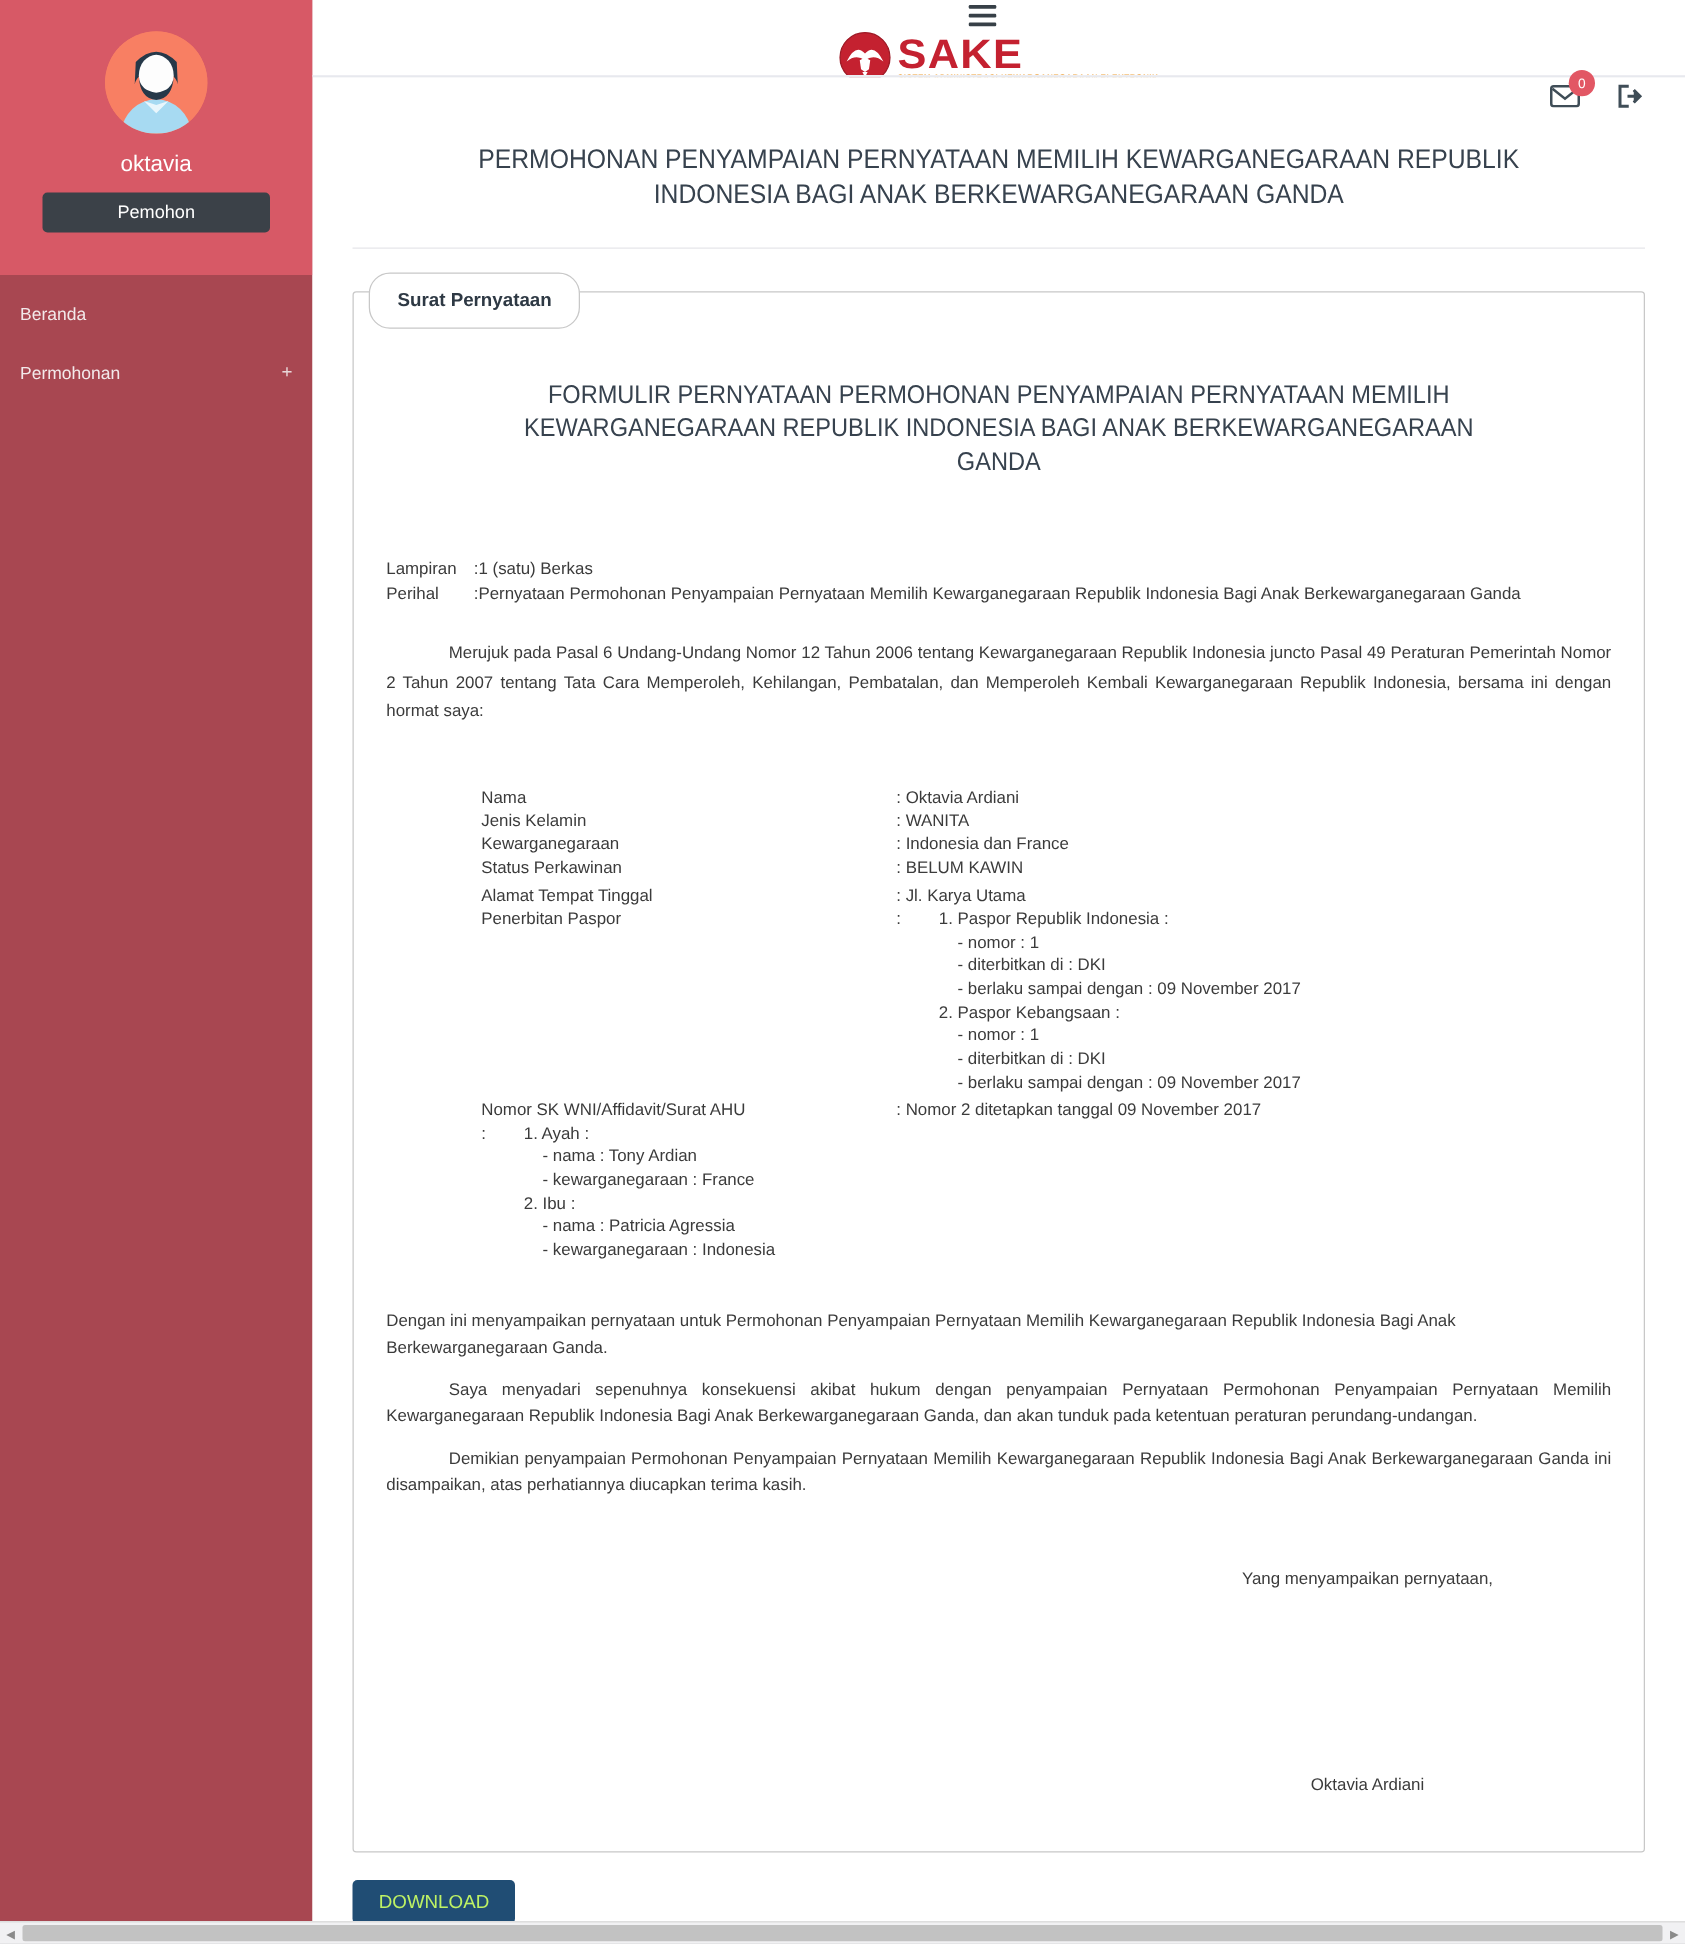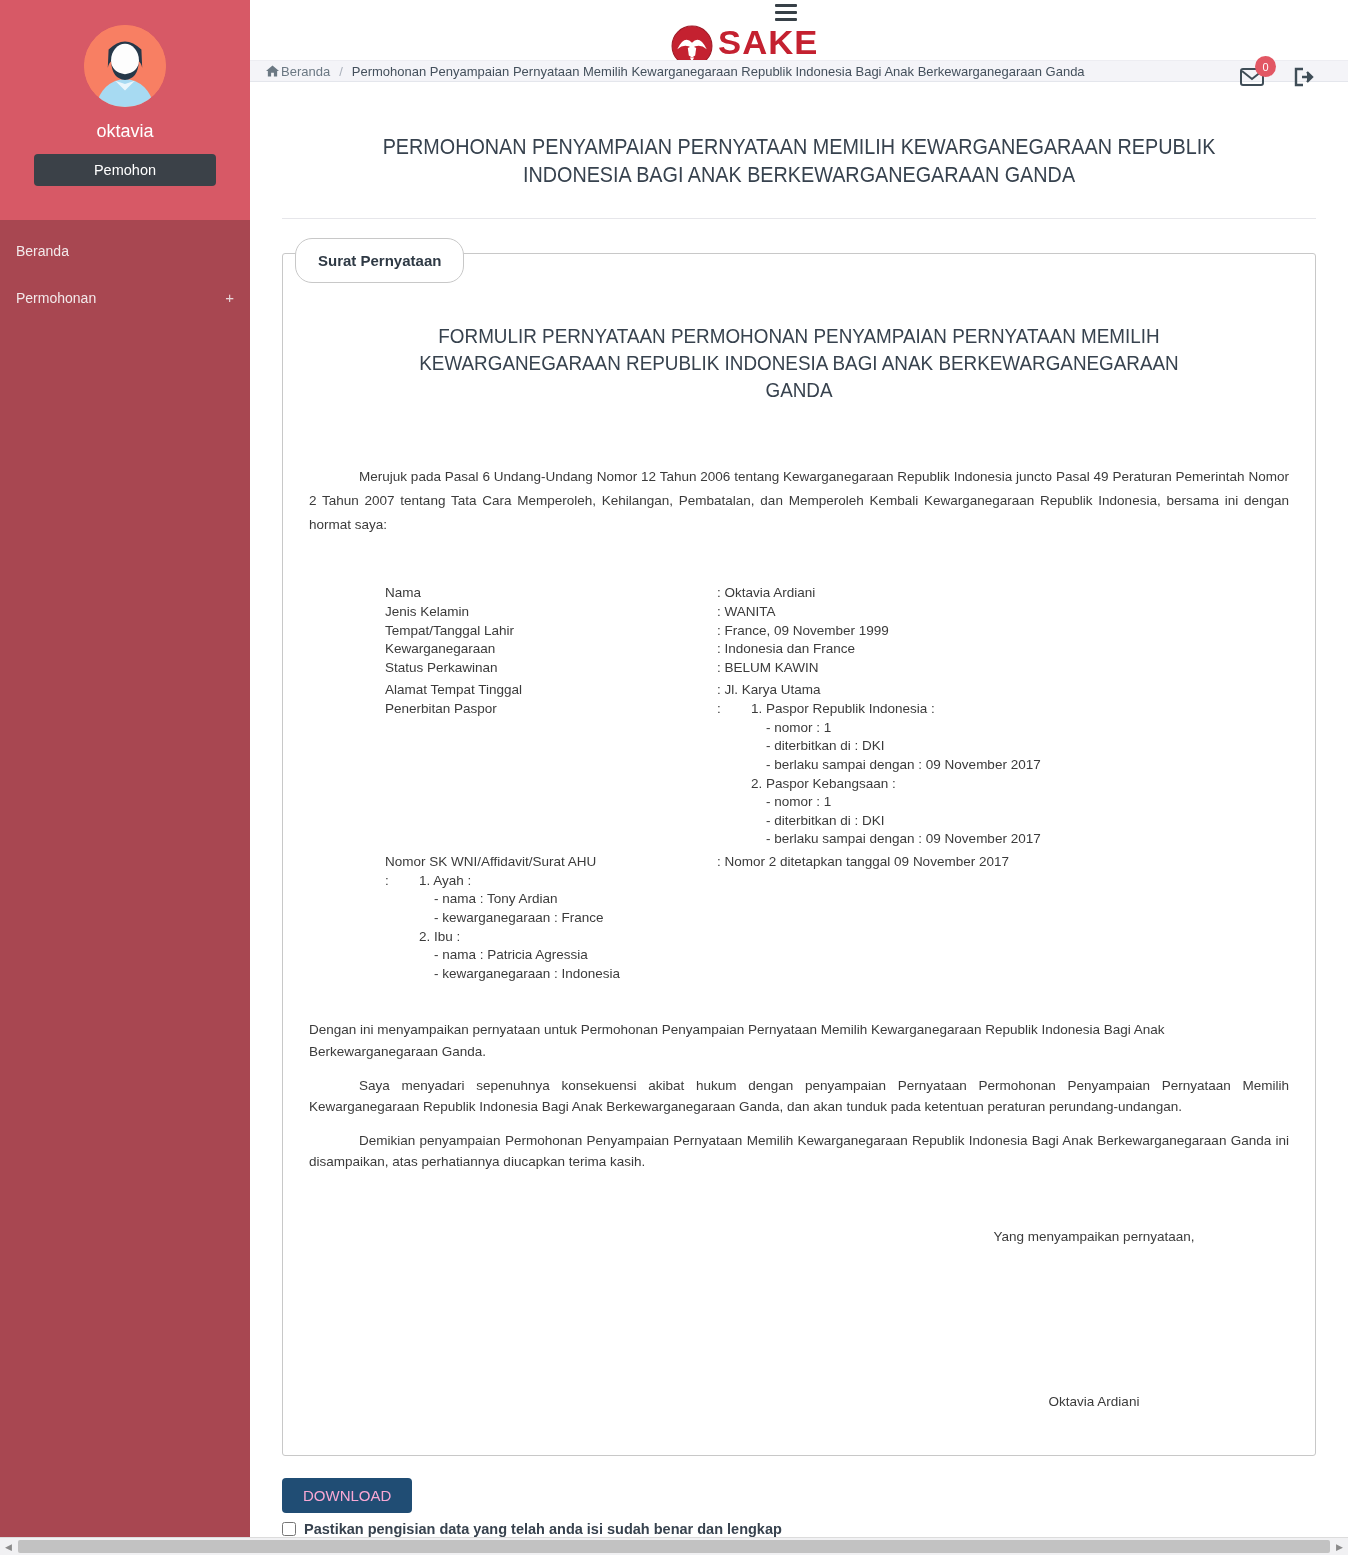--- a/index.html
+++ b/index.html
@@ -61,21 +61,21 @@
   .oli-line { padding-left:15px; line-height:1.38; }
   .oli-title { line-height:1.38; }
 
   .closings { margin-top:36px; }
   .closings p { line-height:1.6; }
   .closings p + p { margin-top:12px; text-indent:50px; text-align:justify; }
 
   .sign-block { width:330px; margin:56px 30px 20px auto; text-align:center; }
   .sign-name { margin-top:150px; }
 
-  .download-btn { margin-top:22px; background:#204d74; color:#f9a8d4; border:none; border-radius:4px; padding:9px 21px; font-size:15px; cursor:pointer; font-family:inherit; }
+  .download-btn { margin-top:22px; background:#204d74; color:#bef264; border:none; border-radius:4px; padding:9px 21px; font-size:15px; cursor:pointer; font-family:inherit; }
   .confirm-row { display:flex; align-items:center; gap:8px; margin-top:8px; font-weight:700; font-size:14.5px; color:#37424e; }
   .confirm-row input { width:14px; height:14px; }
 
   
   .hscroll { position:fixed; left:0; right:0; bottom:0; height:18px; background:#f1f1f3; border-top:1px solid #dcdcdc; }
   .hs-arrow { position:absolute; top:0; width:17px; height:17px; display:flex; align-items:center; justify-content:center; cursor:pointer; color:#8a8a8a; font-size:9px; }
   .hs-left { left:0; } .hs-right { right:0; }
   .hs-thumb { position:absolute; top:2px; left:18px; right:18px; height:13px; background:#c2c2c2; border-radius:2px; cursor:grab; }
 </style>
 </head>
@@ -164,35 +164,41 @@
 
       <h1 class="page-title">PERMOHONAN PENYAMPAIAN PERNYATAAN MEMILIH KEWARGANEGARAAN REPUBLIK INDONESIA BAGI ANAK BERKEWARGANEGARAAN GANDA</h1>
       <hr class="rule">
 
       <div class="fieldset">
         <div class="legend">Surat Pernyataan</div>
 
         <div class="doc">
           <h2 class="doc-title">FORMULIR PERNYATAAN PERMOHONAN PENYAMPAIAN PERNYATAAN MEMILIH KEWARGANEGARAAN REPUBLIK INDONESIA BAGI ANAK BERKEWARGANEGARAAN GANDA</h2>
 
+          <div class="meta">
+            <div class="meta-row">
+              <span class="meta-label">Lampiran</span>
+              <span>:1 (satu) Berkas</span>
+            </div>
+            <div class="meta-row">
+              <span class="meta-label">Perihal</span>
+              <span>:Pernyataan Permohonan Penyampaian Pernyataan Memilih Kewarganegaraan Republik Indonesia Bagi Anak Berkewarganegaraan Ganda</span>
+            </div>
+          </div>
 
           <p class="opening">Merujuk pada Pasal 6 Undang-Undang Nomor 12 Tahun 2006 tentang Kewarganegaraan Republik Indonesia juncto Pasal 49 Peraturan Pemerintah Nomor 2 Tahun 2007 tentang Tata Cara Memperoleh, Kehilangan, Pembatalan, dan Memperoleh Kembali Kewarganegaraan Republik Indonesia, bersama ini dengan hormat saya:</p>
 
           <div class="fields">
             <div class="fieldrow">
               <span class="fl">Nama</span>
               <span class="fv">: Oktavia Ardiani</span>
             </div>
             <div class="fieldrow">
               <span class="fl">Jenis Kelamin</span>
               <span class="fv">: WANITA</span>
-            </div>
-            <div class="fieldrow">
-              <span class="fl">Tempat/Tanggal Lahir</span>
-              <span class="fv">: France, 09 November 1999</span>
             </div>
             <div class="fieldrow">
               <span class="fl">Kewarganegaraan</span>
               <span class="fv">: Indonesia dan France</span>
             </div>
             <div class="fieldrow">
               <span class="fl">Status Perkawinan</span>
               <span class="fv">: BELUM KAWIN</span>
             </div>
             <div class="fieldrow gap-top">

